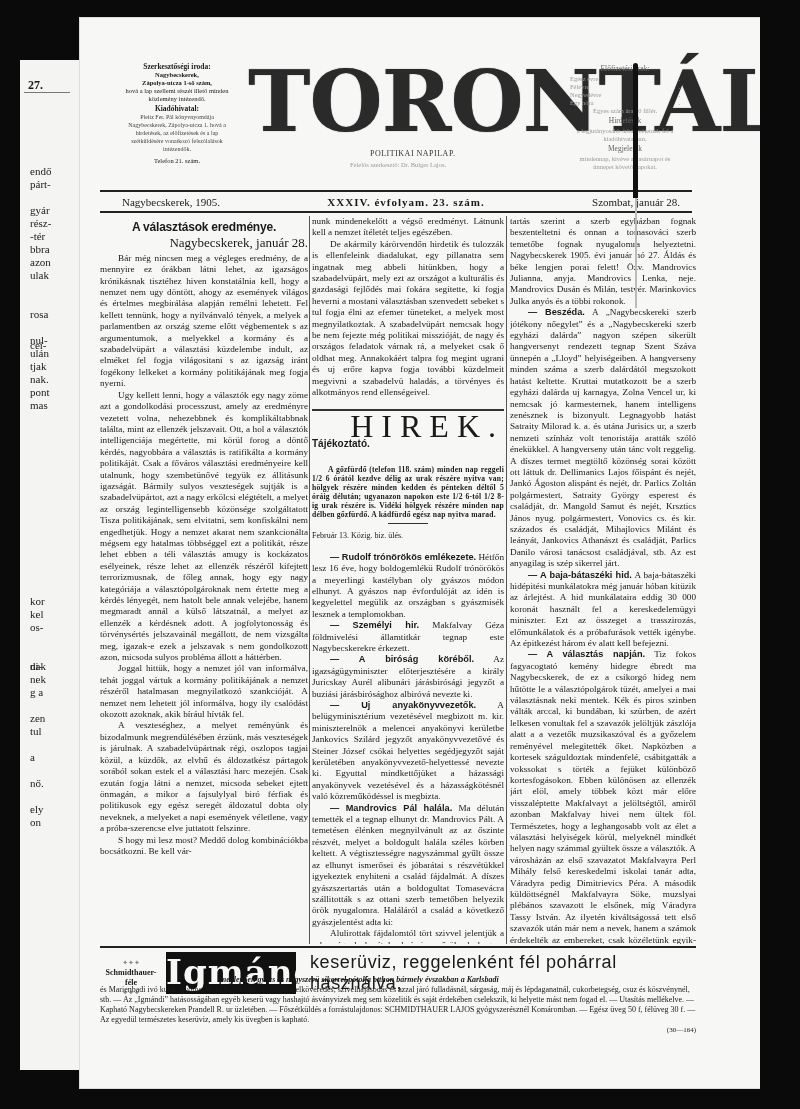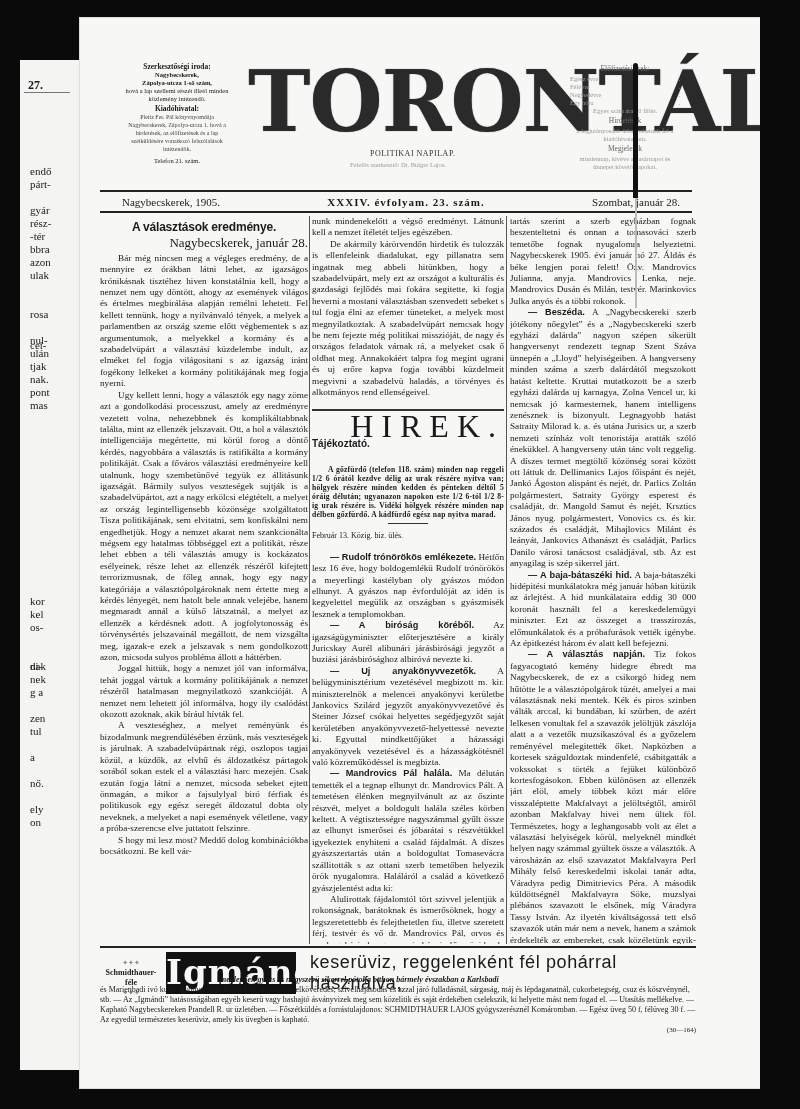--- a/index.html
+++ b/index.html
@@ -212,20 +212,21 @@
       <p>De akármily kárörvendőn hirdetik és tulozzák is ellenfeleink diadalukat, egy pillanatra sem ingatnak meg abbeli hitünkben, hogy a szabadelvüpárt, mely ezt az országot a kulturális és gazdasági fejlődés mai fokára segitette, ki fogja heverni a mostani választásban szenvedett sebeket s tul fogja élni az efemer tüneteket, a melyek most megnyilatkoztak. A szabadelvüpárt nemcsak hogy be nem fejezte még politikai misszióját, de nagy és országos feladatok várnak rá, a melyeket csak ő oldhat meg. Annakokáért talpra fog megint ugrani és uj erőre kapva fogja további küzdelmeit megvivni a szabadelvü haladás, a törvényes és alkotmányos rend ellenségeivel.</p>
       <div class="hr-full"></div>
       <div class="hirek">HIREK.</div>
       <div class="tajek-title">Tájékoztató.</div>
       <div class="tajek">
           <p>A gőzfürdő (telefon 118. szám) minden nap reggeli 1/2 6 órától kezdve délig az urak részére nyitva van; hölgyek részére minden kedden és pénteken déltől 5 óráig délután; ugyanazon napokon este 1/2 6-tól 1/2 8-ig urak részére is. Vidéki hölgyek részére minden nap délben gőzfürdő. A kádfürdő egész nap nyitva marad.</p>
         </div>
       <div class="hr-short"></div>
       <div class="note">Február 13. Közig. biz. ülés.</div>
       <p><span class="item-head">— Rudolf trónörökös emlékezete.</span> <span>Hétfőn lesz 16 éve, hogy boldogemlékü Rudolf trónörökös a meyerlingi kastélyban oly gyászos módon elhunyt. A gyászos nap évfordulóját az idén is kegyelettel megülik az országban s gyászmisék lesznek a templomokban.</span></p>
+      <p><span class="item-head">— Személyi hir.</span> <span>Makfalvay Géza földmivelési államtitkár tegnap este Nagybecskerekre érkezett.</span></p>
       <p><span class="item-head">— A biróság köréből.</span> <span>Az igazságügyminiszter előterjesztésére a király Juricskay Aurél alibunári járásbirósági jegyzőt a buziási járásbirósághoz albiróvá nevezte ki.</span></p>
       <p><span class="item-head">— Uj anyakönyvvezetők.</span> <span>A belügyminisztérium vezetésével megbizott m. kir. miniszterelnök a melencei anyakönyvi kerületbe Jankovics Szilárd jegyzőt anyakönyvvezetővé és Steiner József csókai helyettes segédjegyzőt saját kerületében anyakönyvvezető-helyettessé nevezte ki. Egyuttal mindkettőjüket a házassági anyakönyvek vezetésével és a házasságkötésnél való közreműködéssel is megbizta.</span></p>
       <p><span class="item-head">— Mandrovics Pál halála.</span> <span>Ma délután temették el a tegnap elhunyt dr. Mandrovics Pált. A temetésen élénken megnyilvánult az az őszinte részvét, melyet a boldogult halála széles körben keltett. A végtisztességre nagyszámmal gyűlt össze az elhunyt ismerősei és jóbarátai s részvétükkel igyekeztek enyhiteni a család fájdalmát. A díszes gyászszertartás után a boldogultat Tomasevácra szállitották s az ottani szerb temetőben helyezik örök nyugalomra. Haláláról a család a következő gyászjelentést adta ki:</span></p>
       <p><span>Alulirottak fájdalomtól tört szivvel jelentjük a rokonságnak, barátoknak és ismerősöknek, hogy a legszeretettebb és felejthetetlen fiu, illetve szeretett férj, testvér és vő dr. Mandrovics Pál, orvos és szerbegyházi kongresszusi képviselő, rövid, de sulyos betegség után, ma január hó 27 én délelőtt 10 órakor életének 40-ik évében jobblétre szenderült. A megboldogult hült tetemei folyó évi január hó 28-án délután 3 órakor a gör. kel. szer-</span></p>
     </div>
 
     <div class="col col3">
       <p style="text-indent:0"><span>tartás szerint a szerb egyházban fognak beszenteltetni és onnan a tomasováci szerb temetőbe fognak nyugalomra helyeztetni. Nagybecskerek 1905. évi január hó 27. Áldás és béke lengjen porai felett! Özv. Mandrovics Julianna, anyja. Mandrovics Lenka, neje. Mandrovics Dusán és Milán, testvér. Marinkovics Julka anyós és a többi rokonok.</span></p>
       <p><span class="item-head">— Beszéda.</span> <span>A „Nagybecskereki szerb jótékony nőegylet” és a „Nagybecskereki szerb egyházi dalárda” nagyon szépen sikerült hangversenyt rendezett tegnap Szent Száva ünnepén a „Lloyd” helyiségeiben. A hangverseny minden száma a szerb dalárdától megszokott hatást keltette. Kruttai mutatkozott be a szerb egyházi dalárda uj karnagya, Zolna Vencel ur, ki nemcsak jó karmesternek, hanem intelligens zenésznek is bizonyult. Legnagyobb hatást Satraity Milorad k. a. és utána Jurisics ur, a szerb nemzeti színház volt tenoristája aratták szóló énekükkel. A hangverseny után tánc volt reggelig. A díszes termet megtöltő közönség sorai között ott láttuk dr. Dellimanics Lajos főispánt és nejét, Jankó Ágoston alispánt és nejét, dr. Parlics Zoltán polgármestert, Satraity György esperest és családját, dr. Mangold Samut és nejét, Krsztics János nyug. polgármestert, Vonovics cs. és kir. százados és családját, Mihajlovics Milánt és leányát, Jankovics Athanászt és családját, Parlics Danilo városi tanácsost családjával, stb. Az est anyagilag is szép sikerrel járt.</span></p>
       <p><span class="item-head">— A baja-bátaszéki hid.</span> <span>A baja-bátaszéki hidépitési munkálatokra még január hóban kitüzik az árlejtést. A hid munkálataira eddig 30 000 koronát használt fel a kereskedelemügyi miniszter. Ezt az összeget a trasszirozás, előmunkálatok és a próbafurások vették igénybe. Az épitkezést három év alatt kell befejezni.</span></p>

